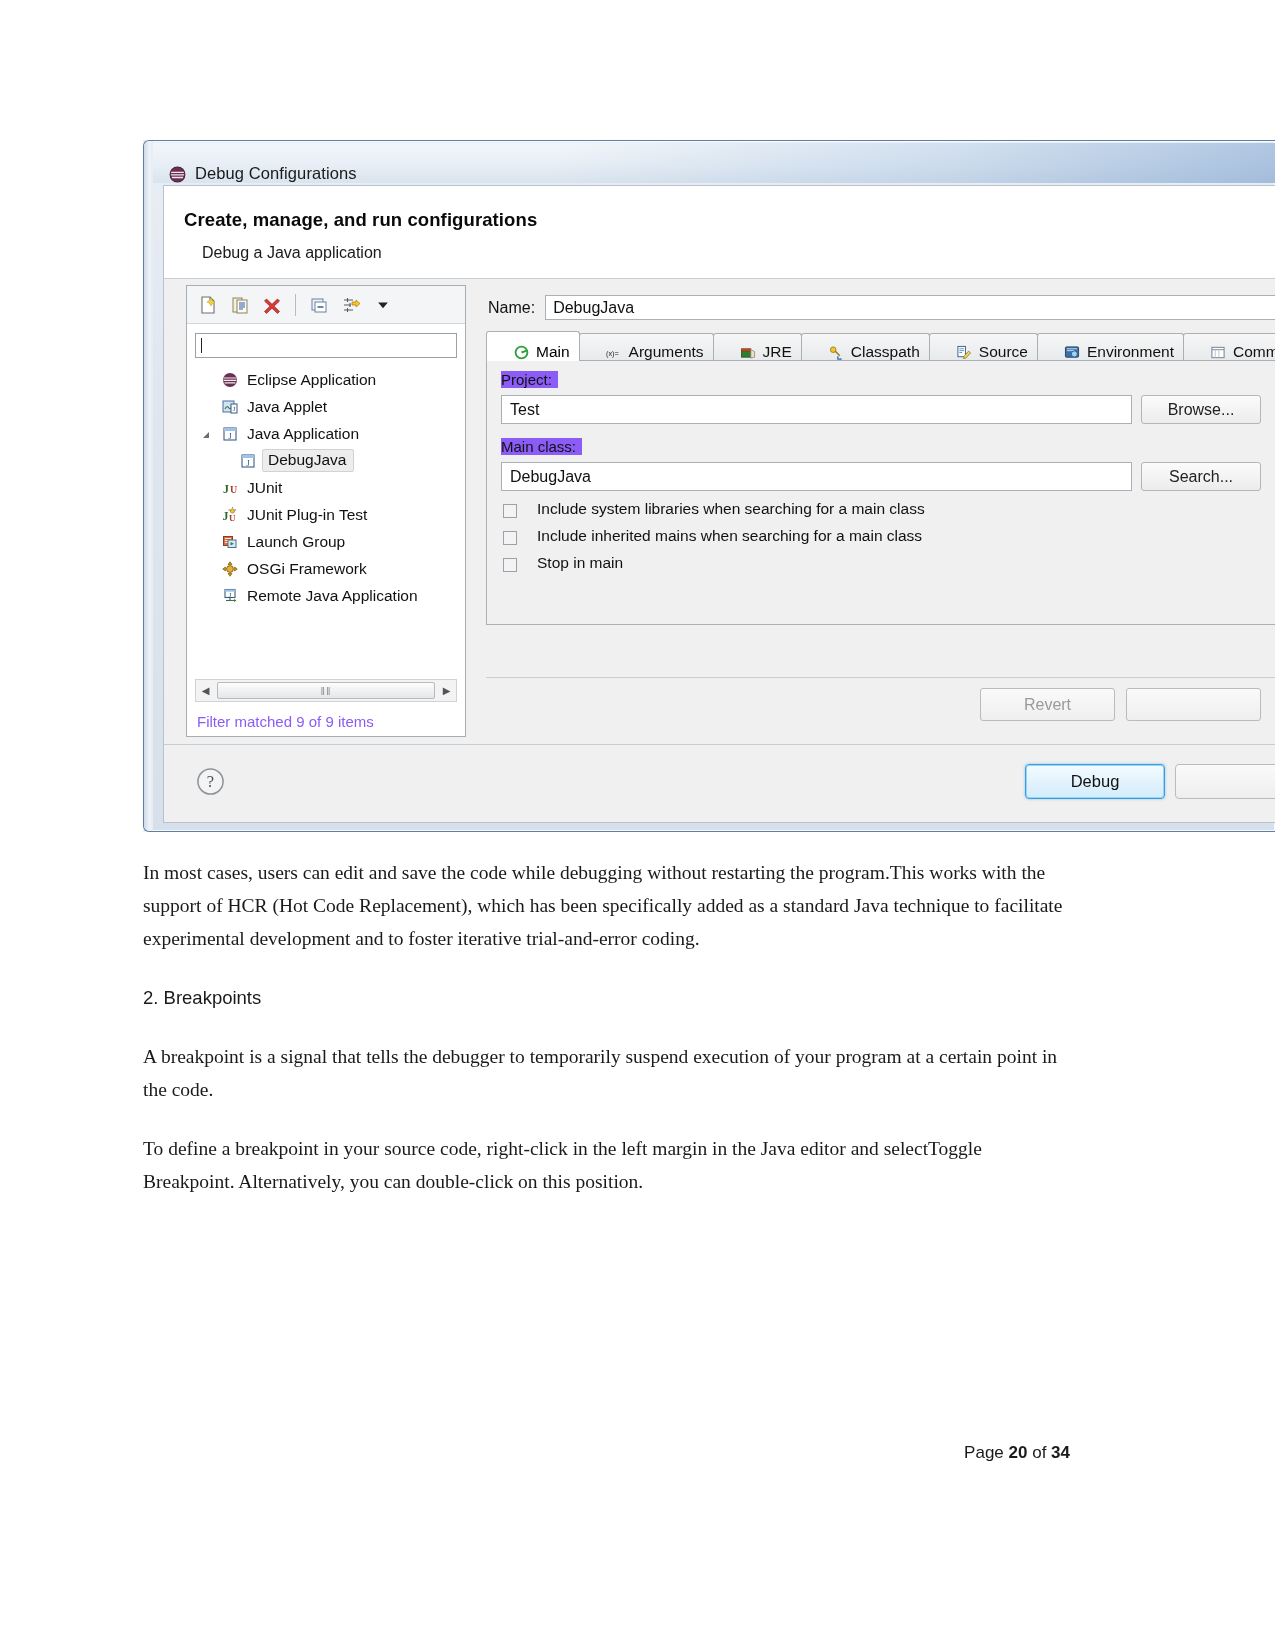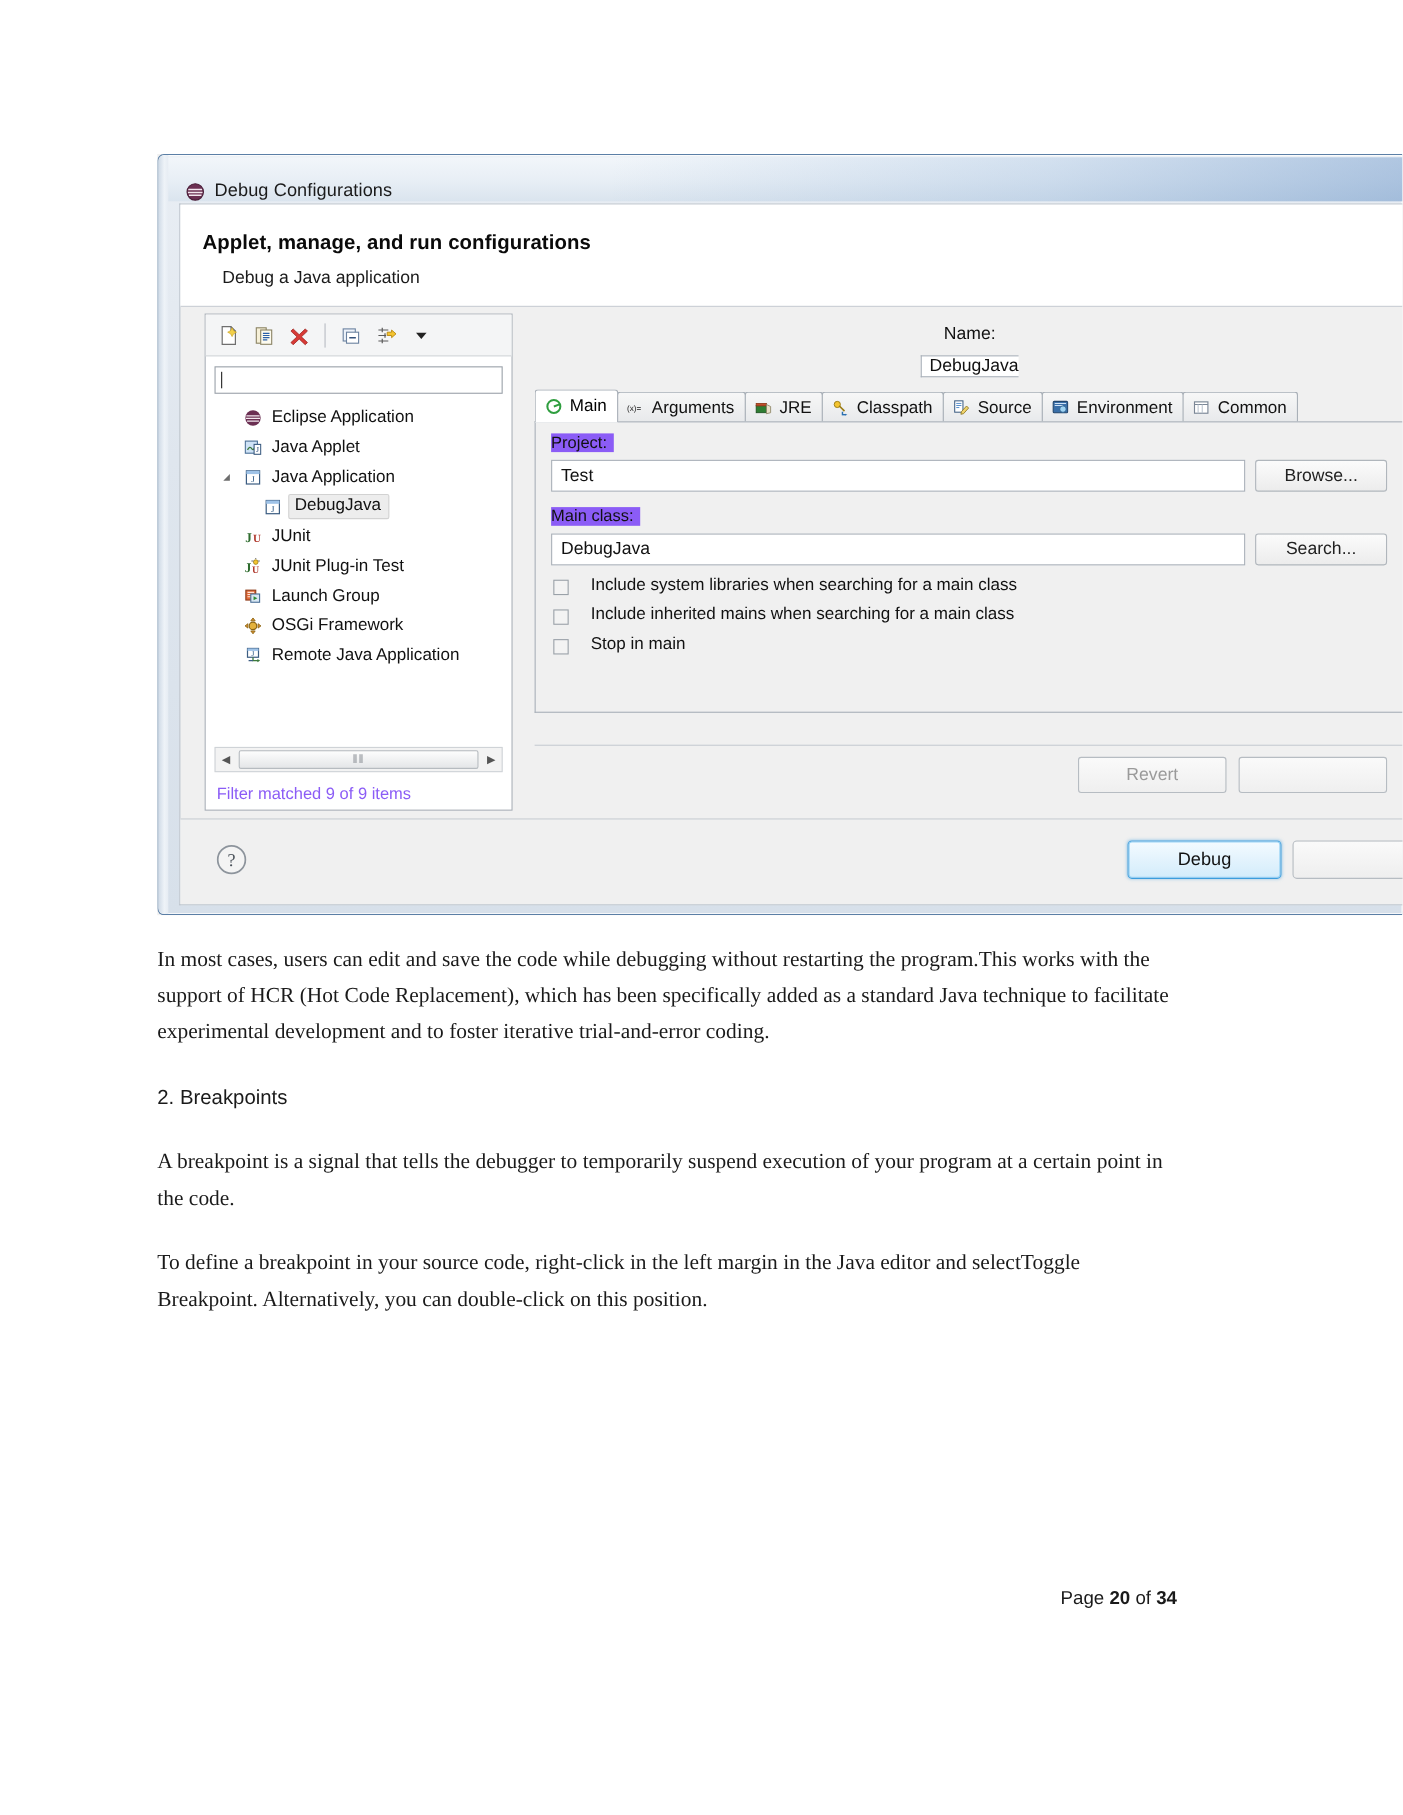--- a/index.html
+++ b/index.html
@@ -127,38 +127,37 @@
   .filter-status {
     position: absolute; left: 10px; bottom: 6px; font-size: 15px; color: #8b5cf6;
   }
 
   .right-pane {
     position: absolute; left: 312px; top: 5px; right: 0; bottom: 7px;
   }
   .name-row {
     display: flex; align-items: center; gap: 10px;
     padding: 10px 0 0 12px;
-    flex-direction: column;
   }
   .name-row .lab { font-size: 16px; color: #111; }
   .name-input {
     flex: 1; height: 25px; background: #fff; border: 1px solid #a9b0b8;
     border-right: none;
     display: flex; align-items: center; padding-left: 7px;
     font-size: 16px; color: #111;
   }
 
   .tabstrip {
     margin: 11px 0 0 10px; height: 30px;
     display: flex; align-items: flex-end; gap: 0;
     position: relative;
   }
   .tab {
-    height: 28px; display: flex; align-items: center; gap: 6px;
-    padding: 0 9px 0 8px; font-size: 15.5px; color: #111;
+    height: 28px; display: flex; align-items: flex-end; gap: 6px;
+    padding: 0 9px 0 26px; font-size: 15.5px; color: #111;
     border: 1px solid #a9b0b8; border-bottom: none;
     background: linear-gradient(180deg,#f7f7f7,#e7e9eb);
     border-radius: 3px 3px 0 0;
     margin-left: -1px; white-space: nowrap;
   }
   .tab.active {
     background: #ffffff; height: 30px; color: #000;
     border-color: #a9b0b8; position: relative; z-index: 3;
     margin-left: 0;
   }
@@ -262,21 +261,21 @@
           <path d="M2 6 h12 M1.6 8.4 h12.8 M2.6 10.8 h10.8" stroke="#f2e6ee" stroke-width="1.3"></path>
           <circle cx="8" cy="8" r="7" fill="none" stroke="#4a1f39" stroke-width="1"></circle>
         </svg>
       </span>
       <span class="title-text">Debug Configurations</span>
     </div>
 
     <div class="dlg-body">
 
       <div class="dlg-header">
-        <h1>Applet, manage, and run configurations</h1>
+        <h1>Create, manage, and run configurations</h1>
         <div class="sub">Debug a Java application</div>
       </div>
 
       <div class="content">
 
         <div class="left-pane">
           <div class="toolbar">
             <div class="tb-btn">
               <svg viewBox="0 0 20 20" width="20" height="20">
                 <path d="M4 2 h8 l4 4 v12 H4 Z" fill="#ffffff" stroke="#6f6f6f" stroke-width="1.1"></path>

